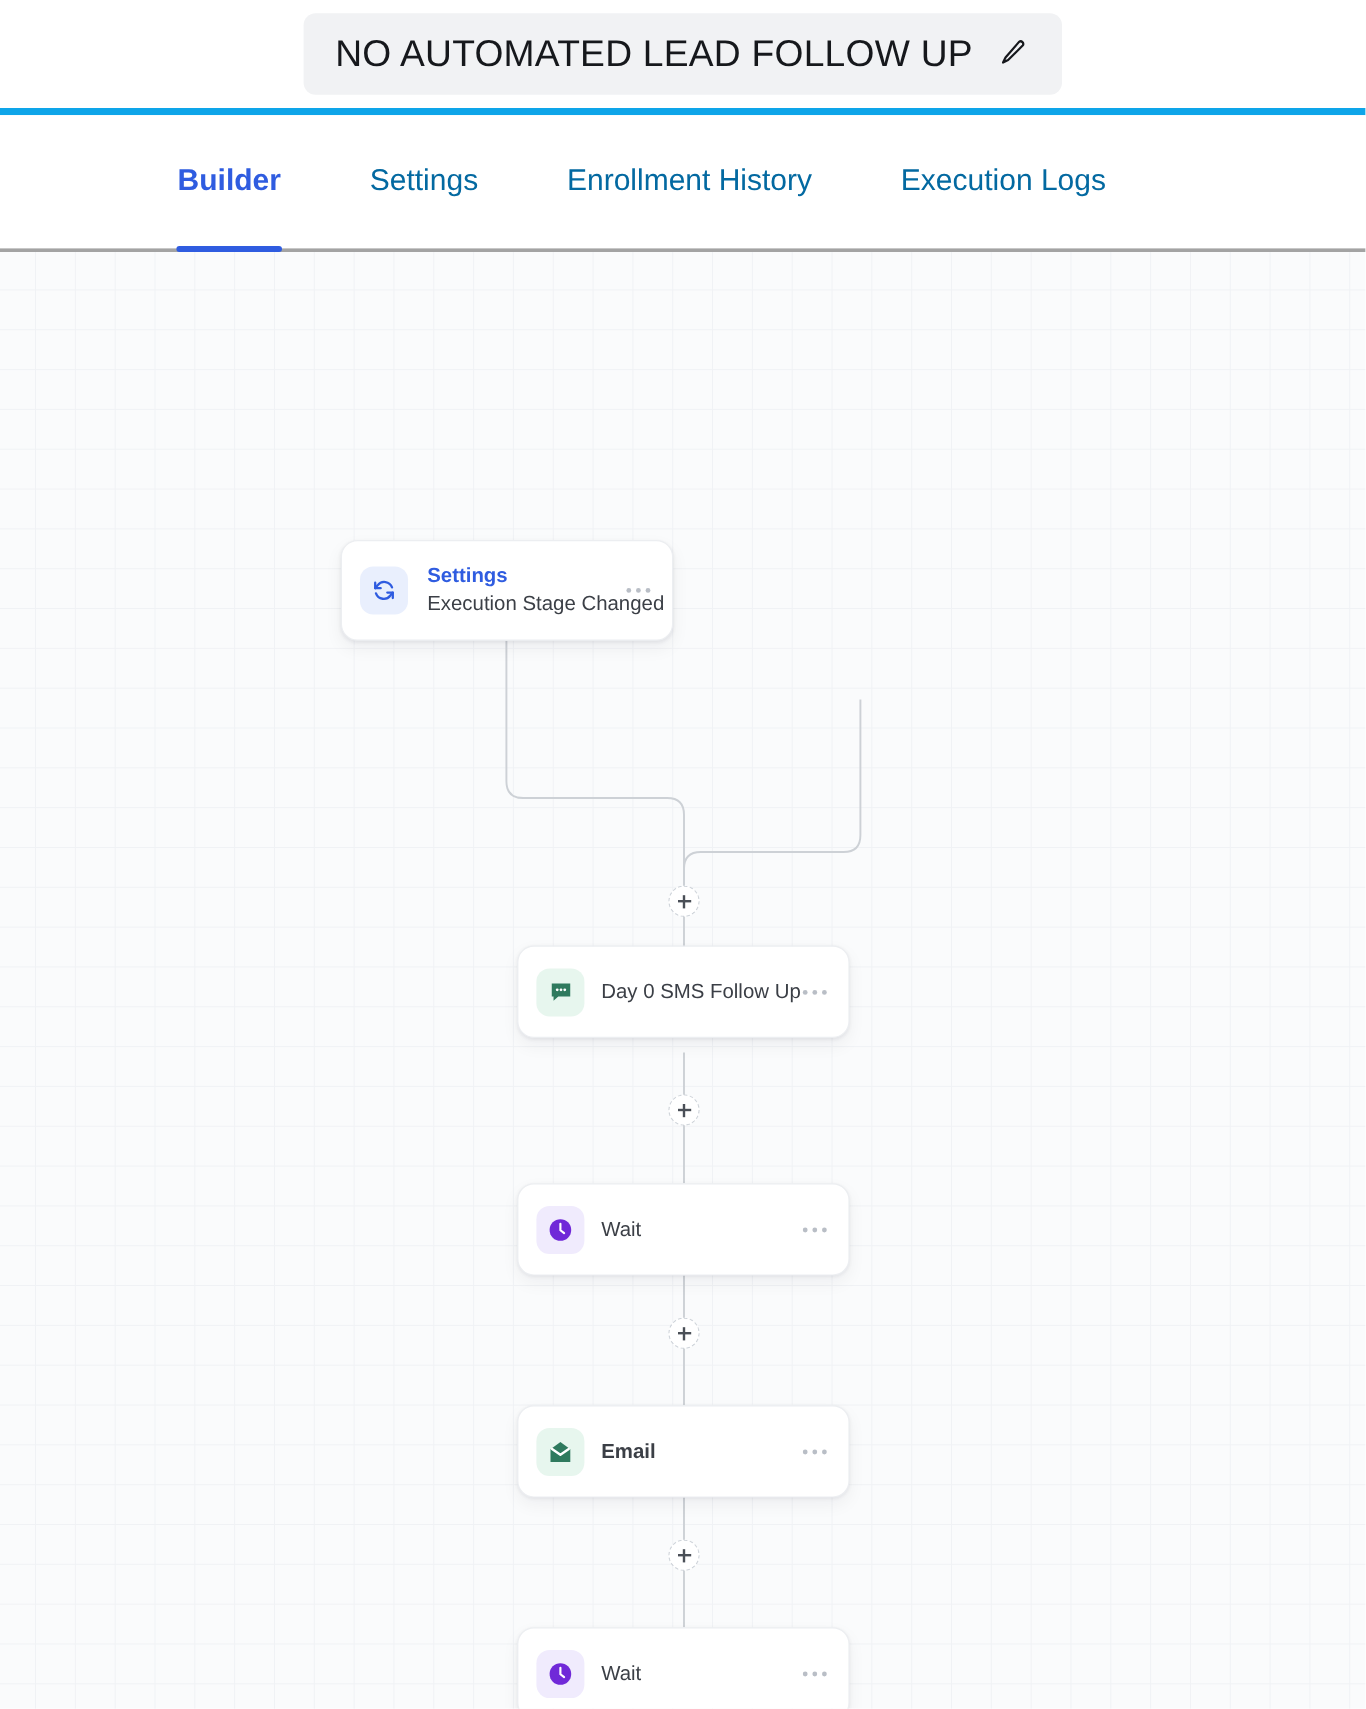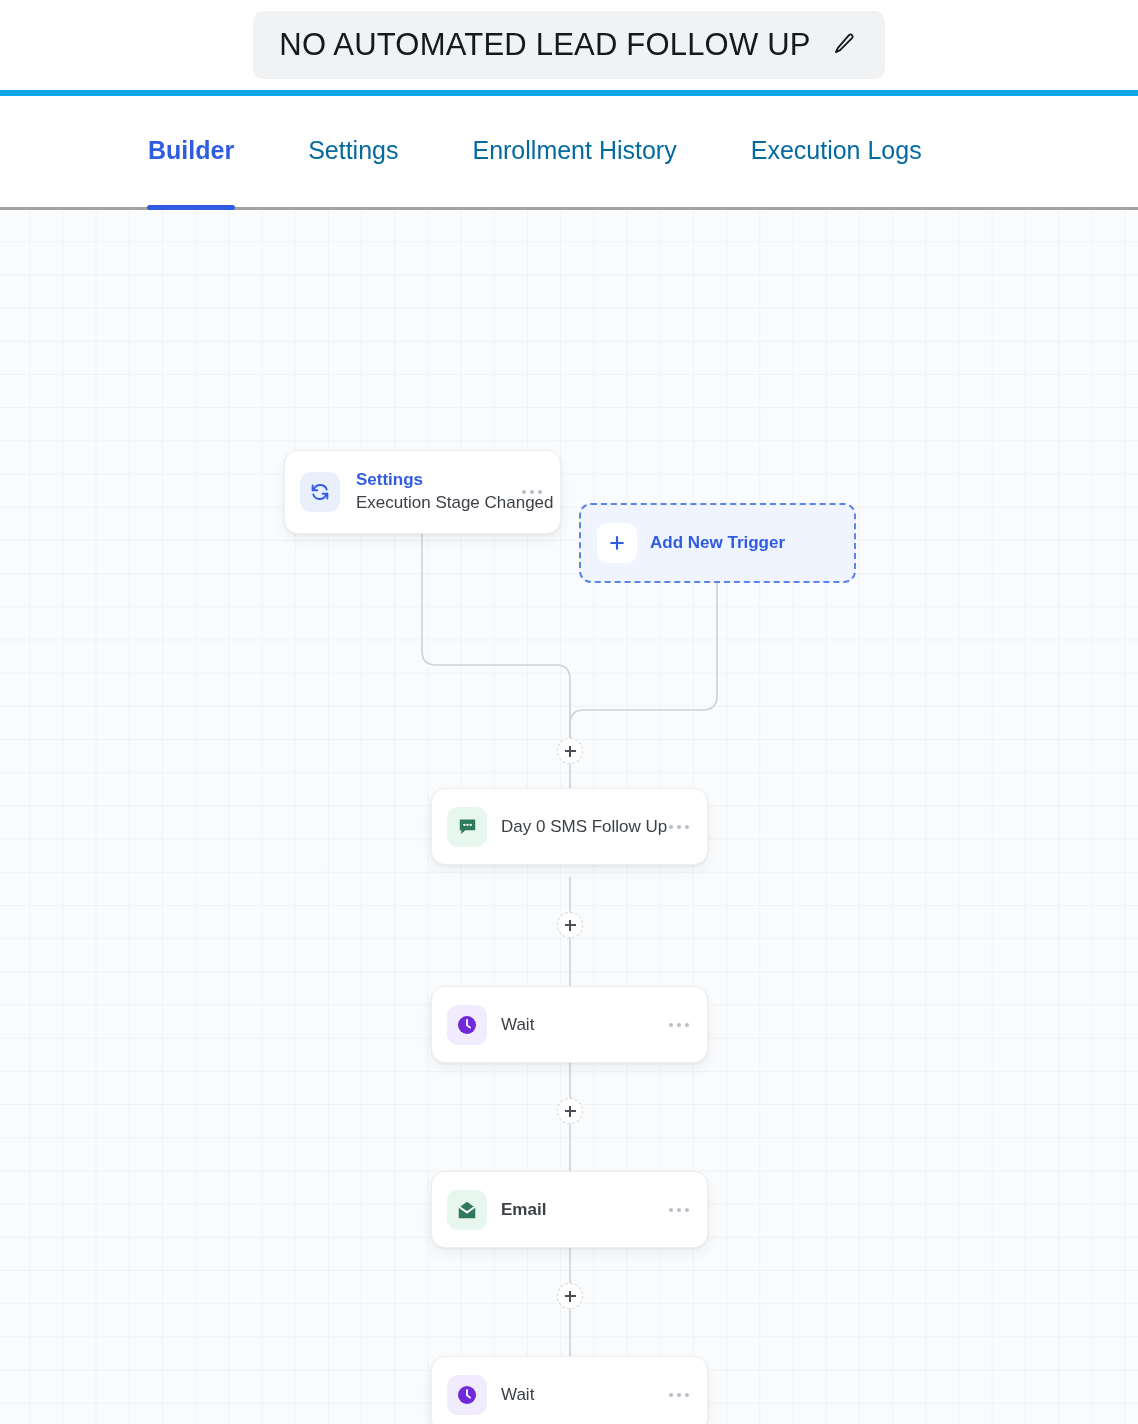--- a/index.html
+++ b/index.html
@@ -276,28 +276,20 @@
       <span class="node-title">Settings</span>
       <span class="node-sub">Execution Stage Changed</span>
     </span>
     <span class="node-menu">
         <i></i>
         <i></i>
         <i></i>
       </span>
   </div>
 
-  <div class="add-trigger">
-    <span class="add-trigger-icon">
-      <svg width="20" height="20" viewBox="0 0 24 24" fill="none" stroke="#2f5ce0" stroke-width="2.6" stroke-linecap="round">
-        <path d="M12 5v14M5 12h14"></path>
-      </svg>
-    </span>
-    <span class="add-trigger-label">Add New Trigger</span>
-  </div>
 
   <div class="plus-btn" style="left:570px; top:541px;"></div>
   <div class="plus-btn" style="left:570px; top:715px;"></div>
   <div class="plus-btn" style="left:570px; top:901px;"></div>
   <div class="plus-btn" style="left:570px; top:1086px;"></div>
 
   <div class="node node-step" style="top:578px;">
     <span class="node-icon" style="background:#e7f6ee;">
       <svg width="21" height="21" viewBox="0 0 24 24" fill="#2f7a5e">
         <path d="M3.2 4h17.6v12.4H9.4L4.9 20.6v-4.2H3.2z"></path>

